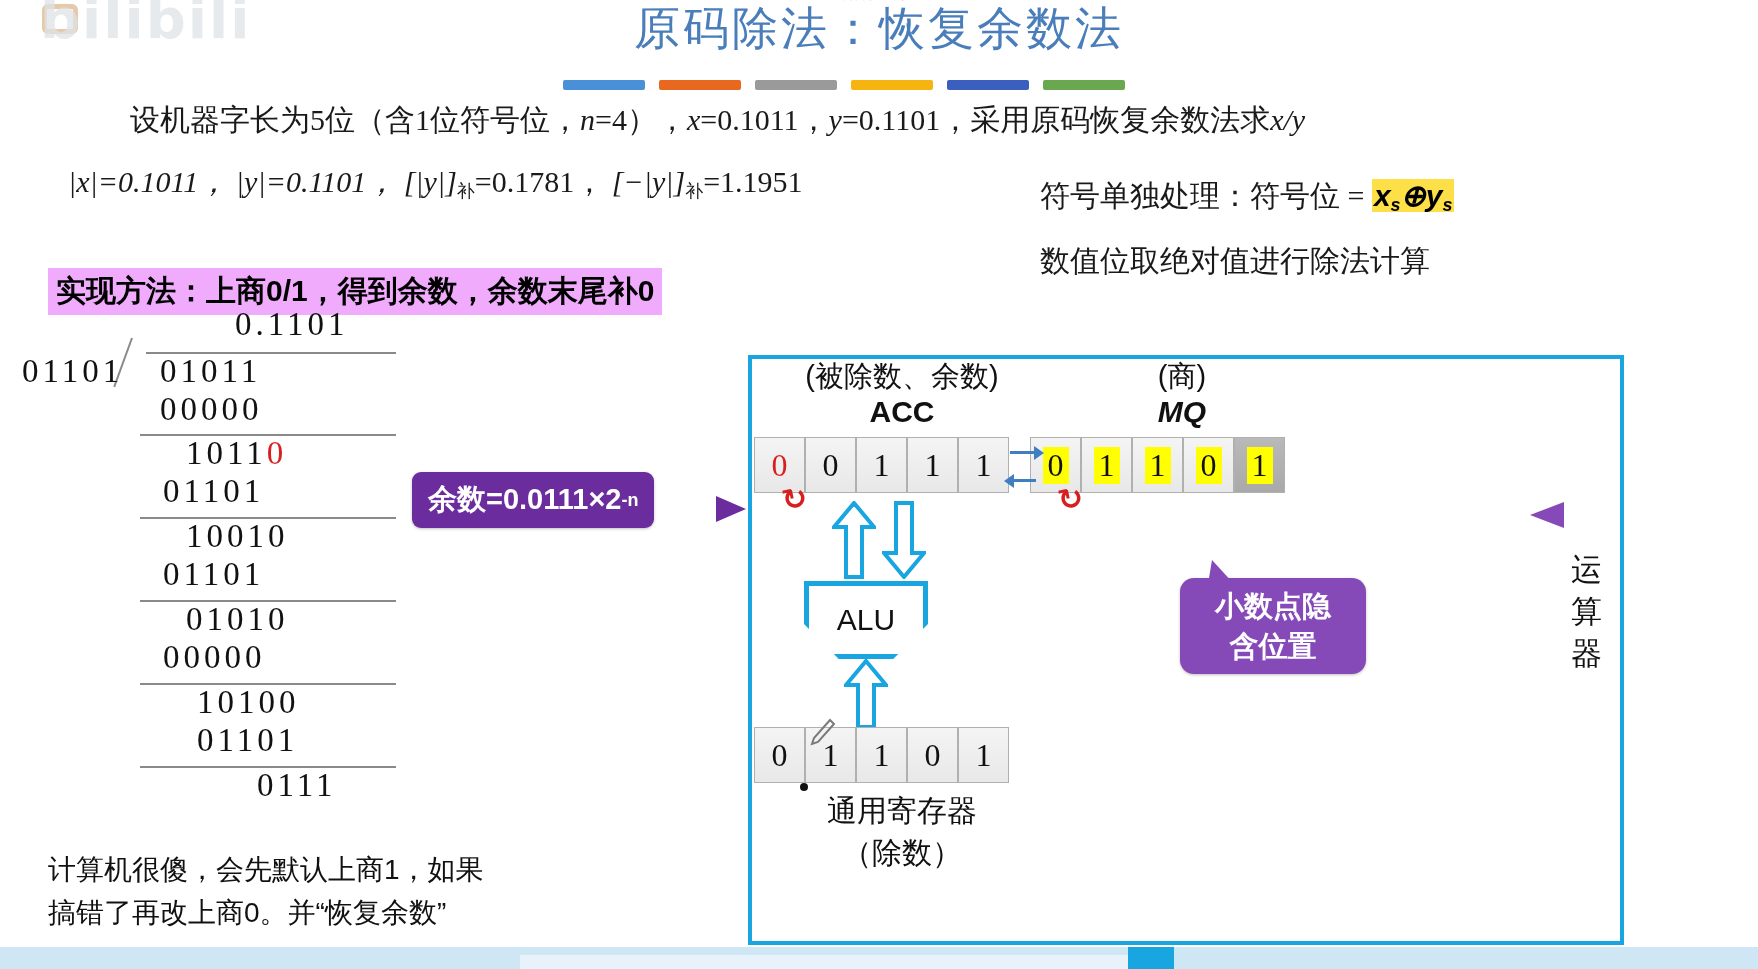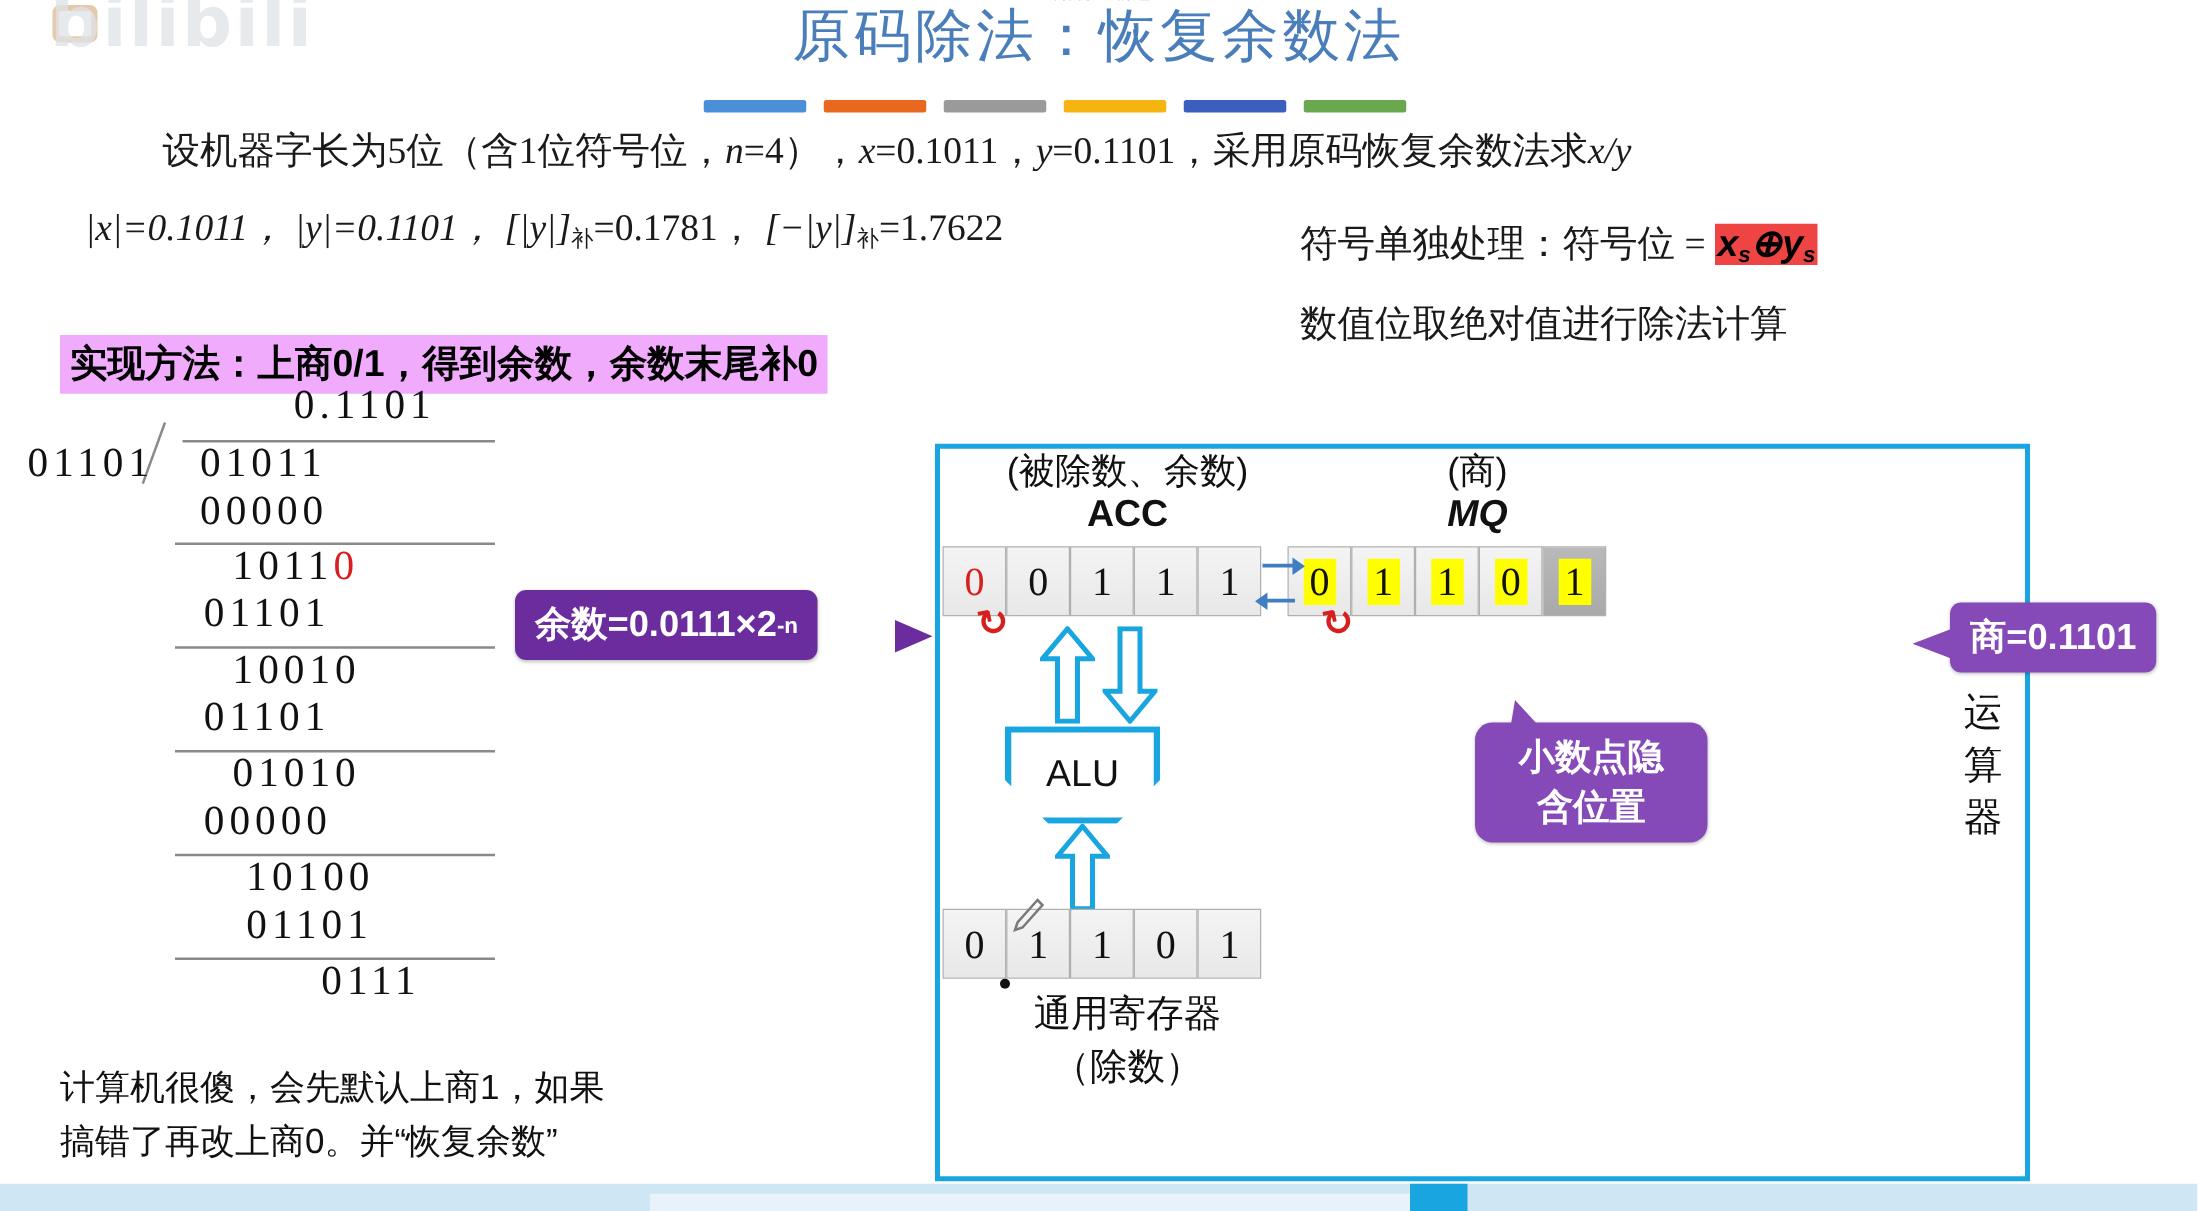--- a/index.html
+++ b/index.html
@@ -54,21 +54,21 @@
   .sub { font-size: .6em; vertical-align: -0.25em; }
   .sup { font-size: .62em; vertical-align: 0.55em; }
 
   .right-note {
     position: absolute; left: 1040px; top: 168px;
     font-size: 30px; color: #1a1a1a; line-height: 56px;
     font-family: "Liberation Serif", "DejaVu Serif", serif;
     white-space: nowrap;
   }
   .hl-formula {
-    background: #ef4444; color: #000; font-weight: bold;
+    background: #fde047; color: #000; font-weight: bold;
     font-style: italic; padding: 0 2px;
     font-family: "Liberation Sans", sans-serif;
   }
 
   .method-line {
     position: absolute; left: 48px; top: 268px;
     background: #f0abfc; color: #000; font-weight: bold;
     font-size: 30px; padding: 3px 8px; white-space: nowrap;
     font-family: "Liberation Sans", "DejaVu Sans", sans-serif;
   }
@@ -193,21 +193,21 @@
     </div>
 
   <div class="line1">
     <span>设机器字长为5位（含1位符号位，</span><span class="it">n</span><span>=4），</span><span class="it">x</span><span>=0.1011，</span><span class="it">y</span><span>=0.1101，采用原码恢复余数法求</span><span class="it">x/y</span>
   </div>
 
   <div class="line2">
     <span class="it">|x|=0.1011，</span>
     <span class="it">|y|=0.1101，</span>
     <span class="it">[|y|]</span><span class="sub">补</span><span>=0.1781，</span>
-    <span class="it">[−|y|]</span><span class="sub">补</span><span>=1.7622</span>
+    <span class="it">[−|y|]</span><span class="sub">补</span><span>=1.1951</span>
   </div>
 
   <div class="right-note">
     <div>
       <span>符号单独处理：符号位 = </span><span class="hl-formula"><span>x</span><span class="sub">s</span><span>⊕</span><span>y</span><span class="sub">s</span></span>
     </div>
     <div>数值位取绝对值进行除法计算</div>
   </div>
 
   <div class="method-line">实现方法：上商0/1，得到余数，余数末尾补0</div>
@@ -345,21 +345,20 @@
   </div>
 
   <div class="callout" style="left:412px; top:472px;">
     <span>余数=0.0111×2</span>
       <span class="sup">-n</span>
   </div>
   <svg style="position:absolute; left:716px; top:492px;" width="34" height="34" viewBox="0 0 34 34">
     <polygon points="0,4 0,30 30,17" fill="#6b2d9e"></polygon>
   </svg>
 
-  <div class="callout violet" style="left:1560px; top:482px;">商=0.1101</div>
   <svg style="position:absolute; left:1528px; top:498px;" width="36" height="34" viewBox="0 0 36 34">
     <polygon points="36,4 36,30 2,17" fill="#8549b8"></polygon>
   </svg>
 
   <div class="callout violet" style="left:1180px; top:578px; width:186px; height:96px; flex-direction:column; line-height:40px; border-radius:14px;">
     <div>小数点隐</div>
     <div>含位置</div>
   </div>
   <svg style="position:absolute; left:1204px; top:560px;" width="34" height="24" viewBox="0 0 34 24">
     <polygon points="4,24 30,24 8,0" fill="#8549b8"></polygon>

